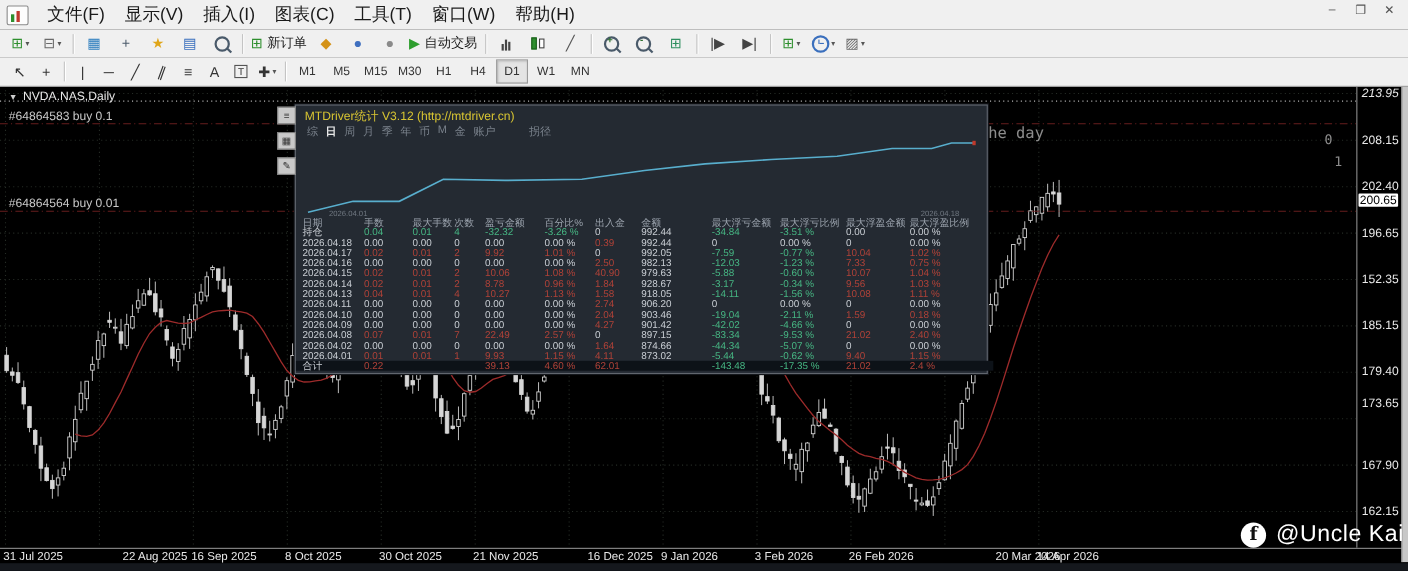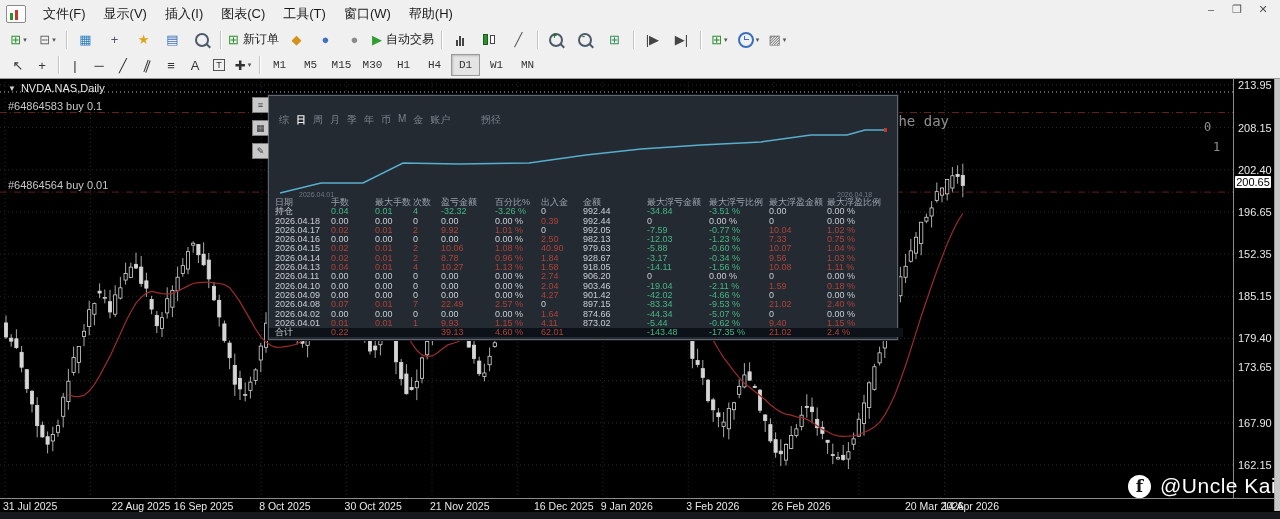--- a/index.html
+++ b/index.html
@@ -2,21 +2,21 @@
 <html><head>
 <meta charset="utf-8">
 <style>
   html,body{margin:0;padding:0;}
   body{width:1280px;height:519px;overflow:hidden;background:#000;font-family:"Liberation Sans",sans-serif;position:relative;}
   
   .menubar{position:absolute;left:0;top:0;width:1280px;height:27px;background:#f0f0f0;display:flex;align-items:center;z-index:30;}
   .app-icon{width:18px;height:16px;margin:0 8px 0 6px;background:#fdfdfd;border:1px solid #8a8a8a;border-radius:2px;position:relative;}
   .app-icon::before{content:"";position:absolute;left:3px;bottom:2px;width:3px;height:7px;background:#2e8f2e;}
   .app-icon::after{content:"";position:absolute;left:8px;bottom:2px;width:3px;height:10px;background:#c03a2e;}
-  .menu-item{font-size:13px;color:#1a1a1a;padding:0 9px;line-height:27px;cursor:default;}
+  .menu-item{font-size:16px;color:#1a1a1a;padding:0 9px;line-height:27px;cursor:default;}
   .win-ctrls{position:absolute;right:10px;top:3px;display:flex;gap:12px;color:#555;font-size:11px;}
   .win-ctrls span{width:14px;text-align:center;}
   
   .toolbar1{position:absolute;left:0;top:27px;width:1280px;height:25px;background:#f0f0f0;display:flex;align-items:center;padding-left:4px;z-index:30;}
   .toolbar2{position:absolute;left:0;top:52px;width:1280px;height:26px;background:#f0f0f0;border-bottom:1px solid #9a9a9a;display:flex;align-items:center;padding-left:6px;z-index:30;}
   .tbtn{height:21px;min-width:23px;display:flex;align-items:center;justify-content:center;font-size:13px;color:#444;padding:0 2px;border:1px solid transparent;border-radius:2px;}
   .tbtn .g{line-height:1;}
   .tbtn .lbl{font-size:12px;color:#1a1a1a;margin-left:4px;}
   .caret{font-size:7px;color:#555;margin-left:2px;}
   .sep{width:1px;height:18px;background:#c4c4c4;margin:0 4px;box-shadow:1px 0 0 #fff;}
@@ -25,21 +25,21 @@
   .mag .sign{position:absolute;left:0px;top:-4px;font-size:9px;font-weight:bold;color:#2e6f2e;width:6px;text-align:center;}
   .bars-ic{display:inline-flex;align-items:flex-end;gap:1px;height:12px;}
   .bars-ic i{display:block;width:2px;background:#444;}
   .candle-ic{display:inline-flex;align-items:center;gap:2px;height:12px;}
   .candle-ic i{display:block;width:3px;height:9px;background:#2e8f2e;border:1px solid #1c5c1c;}
   .candle-ic i+i{background:#fff;border-color:#444;height:7px;}
   .clock-ic{width:12px;height:12px;border:2px solid #3a6fbd;border-radius:50%;position:relative;display:inline-block;}
   .clock-ic::before{content:"";position:absolute;left:4px;top:2px;width:1.5px;height:4px;background:#3a6fbd;}
   .clock-ic::after{content:"";position:absolute;left:5px;top:5px;width:4px;height:1.5px;background:#3a6fbd;}
   .tool-btn{height:22px;min-width:24px;display:flex;align-items:center;justify-content:center;font-size:13px;color:#333;}
-  .tf-btn{height:20px;min-width:27px;display:flex;align-items:center;justify-content:center;font-size:11px;color:#333;margin:16px 1px;border:1px solid transparent;font-family:Liberation Mono, monospace;}
+  .tf-btn{height:20px;min-width:27px;display:flex;align-items:center;justify-content:center;font-size:11px;color:#333;margin:16px 1px;border:1px solid transparent;}
   .tf-btn.active{border:1px solid #9a9a9a;background:#e4e4e4;box-shadow:inset 1px 1px 2px #bbb;}
   .tb-right{position:absolute;right:12px;top:31px;display:flex;align-items:center;gap:12px;}
   .notif{width:16px;height:16px;border-radius:50%;background:#d23b2e;color:#fff;font-size:10px;display:flex;align-items:center;justify-content:center;font-weight:bold;}
   
   .chart{position:absolute;left:0;top:78px;width:1233px;height:420px;background:#000;overflow:hidden;}
   .symbol-tab{position:absolute;left:8px;top:4px;color:#e8e8e8;font-size:11px;display:flex;align-items:center;gap:5px;z-index:5;}
   .symbol-tab .tri{font-size:8px;color:#cfcfcf;}
   .order-label{position:absolute;color:#c9c9c9;font-size:11px;z-index:4;white-space:nowrap;font-family:"Liberation Sans",sans-serif;}
   .faint-text{position:absolute;color:rgba(255,255,255,0.55);font-family:"DejaVu Sans Mono",monospace;z-index:3;white-space:nowrap;}
   
@@ -651,21 +651,21 @@
     </div>
   <div id="faint-texts">
       <div class="faint-text" style="left: 890px; top: 35px; font-size: 14px;">the day</div>
       <div class="faint-text" style="left: 1204px; top: 42px; font-size: 12px;">0</div>
       <div class="faint-text" style="left: 1213px; top: 62px; font-size: 12px;">1</div>
     </div>
 </div>
 
 <div class="price-axis" id="price-axis">
   <div class="pcur" id="pcur" style="top: 98.0688px;">200.65</div>
-<div class="plabel" style="top: 1px;">213.95</div>
+<div class="plabel" style="top: 1px; font-style: italic;">213.95</div>
     <div class="plabel" style="top: 43.5488px;">208.15</div>
     <div class="plabel" style="top: 85.7308px;">202.40</div>
     <div class="plabel" style="top: 127.913px;">196.65</div>
     <div class="plabel" style="top: 170.095px;">152.35</div>
     <div class="plabel" style="top: 212.277px;">185.15</div>
     <div class="plabel" style="top: 254.459px;">179.40</div>
     <div class="plabel" style="top: 283px;">173.65</div>
     <div class="plabel" style="top: 338.823px;">167.90</div>
     <div class="plabel" style="top: 381.005px;">162.15</div>
   </div>
@@ -686,20 +686,21 @@
     <div class="dlabel" style="left: 942.4px;">14 Apr 2026</div>
   </div>
 <div class="bottom-strip"></div>
 
 <div class="side-icons" id="side-icons">
     <div class="si">≡</div>
     <div class="si">▦</div>
     <div class="si">✎</div>
   </div>
 <div class="panel">
+  <div class="panel-title">MTDriver统计  V3.12 (http://mtdriver.cn)</div>
   <div class="panel-tabs" id="panel-tabs">
       <span class="ptab">综</span>
       <span class="ptab active">日</span>
       <span class="ptab">周</span>
       <span class="ptab">月</span>
       <span class="ptab">季</span>
       <span class="ptab">年</span>
       <span class="ptab">币</span>
       <span class="ptab">M</span>
       <span class="ptab">金</span>

